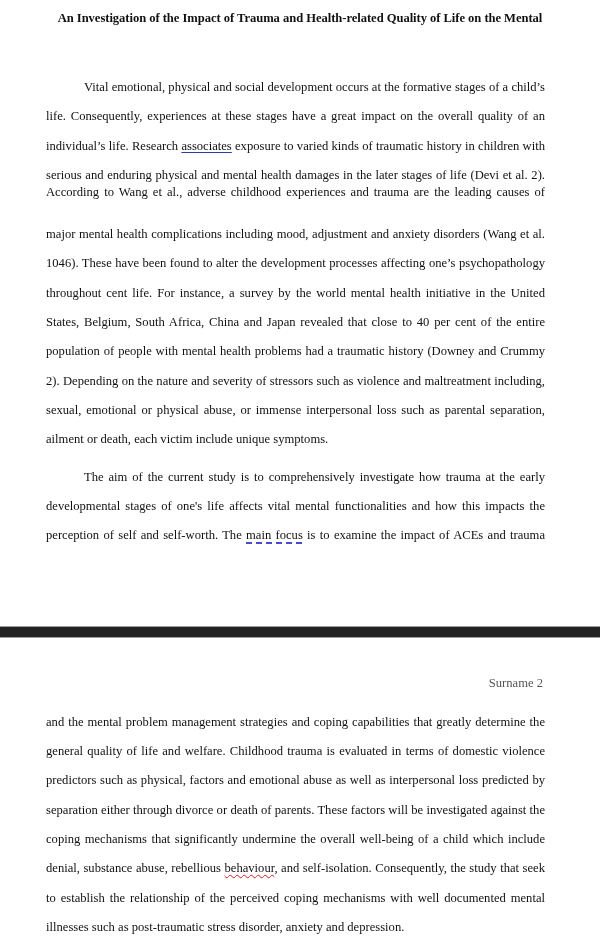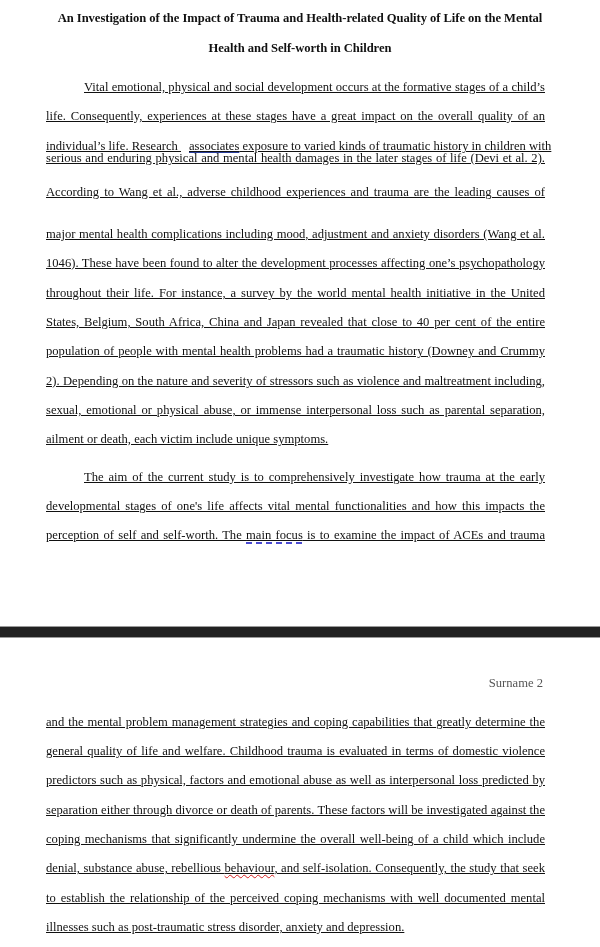--- a/index.html
+++ b/index.html
@@ -53,36 +53,34 @@
       position: absolute;
       left: 46px;
       width: 499px;
       font-size: 12.6px;
       line-height: 16px;
       white-space: nowrap;
       text-align: justify;
       text-align-last: justify;
       height: 16px;
       overflow: visible;
-      text-decoration: underline;
     }
     .line.last {
       text-align-last: left;
     }
     .line.indent {
       left: 84px;
       width: 461px;
     }
 
     .u-blue {
       text-decoration: underline;
       text-decoration-color: #2a3f9e;
       text-decoration-thickness: 1px;
       text-underline-offset: 2px;
-      margin-left: 8px;
     }
     .u-dash {
       text-decoration: underline dashed;
       text-decoration-color: #4a4ad0;
       text-decoration-thickness: 2px;
       text-underline-offset: 3px;
     }
     .u-wavy-red {
       text-decoration: underline wavy;
       text-decoration-color: #d42020;
@@ -97,31 +95,30 @@
       font-size: 12.6px;
       color: #555555;
       white-space: nowrap;
     }
   </style>
 </head>
 <body>
 
 <div class="page" id="page1">
   <div class="title" id="title-line-1">An Investigation of the Impact of Trauma and Health-related Quality of Life on the Mental</div>
-  <div class="title" id="title-line-2">Health and Self-worth in Children</div>
 
   <div>
     <div class="line indent" style="top:79px">Vital emotional, physical and social development occurs at the formative stages of a child’s</div>
     <div class="line" style="top:108px">life. Consequently, experiences at these stages have a great impact on the overall quality of an</div>
     <div class="line" style="top:138px"><span>individual’s life.  Research </span><span class="u-blue">associates</span><span> exposure to varied kinds of traumatic history in children with</span></div>
-    <div class="line" style="top:150px">serious and enduring physical and mental health damages in the later stages of life (Devi et al. 2).</div>
+    <div class="line" style="top:167px">serious and enduring physical and mental health damages in the later stages of life (Devi et al. 2).</div>
     <div class="line" style="top:184px">According to Wang et al., adverse childhood experiences and trauma are the leading causes of</div>
     <div class="line" style="top:226px">major mental health complications including mood, adjustment and anxiety disorders (Wang et al.</div>
     <div class="line" style="top:255px">1046). These have been found to alter the development processes affecting one’s psychopathology</div>
-    <div class="line" style="top:285px">throughout their life. For instance, a survey by the world mental health initiative in the United</div>
+    <div class="line" style="top:285px">throughout cent life. For instance, a survey by the world mental health initiative in the United</div>
     <div class="line" style="top:314px">States, Belgium, South Africa, China and Japan revealed that close to 40 per cent of the entire</div>
     <div class="line" style="top:343px">population of people with mental health problems had a traumatic history (Downey and Crummy</div>
     <div class="line" style="top:373px">2). Depending on the nature and severity of stressors such as violence and maltreatment including,</div>
     <div class="line" style="top:402px">sexual, emotional or physical abuse, or immense interpersonal loss such as parental separation,</div>
     <div class="line last" style="top:431px">ailment or death, each victim include unique symptoms.</div>
   </div>
 
   <div>
     <div class="line indent" style="top:469px">The aim of the current study is to comprehensively investigate how trauma at the early</div>
     <div class="line" style="top:498px">developmental stages of one's life affects vital mental functionalities and how this impacts the</div>

